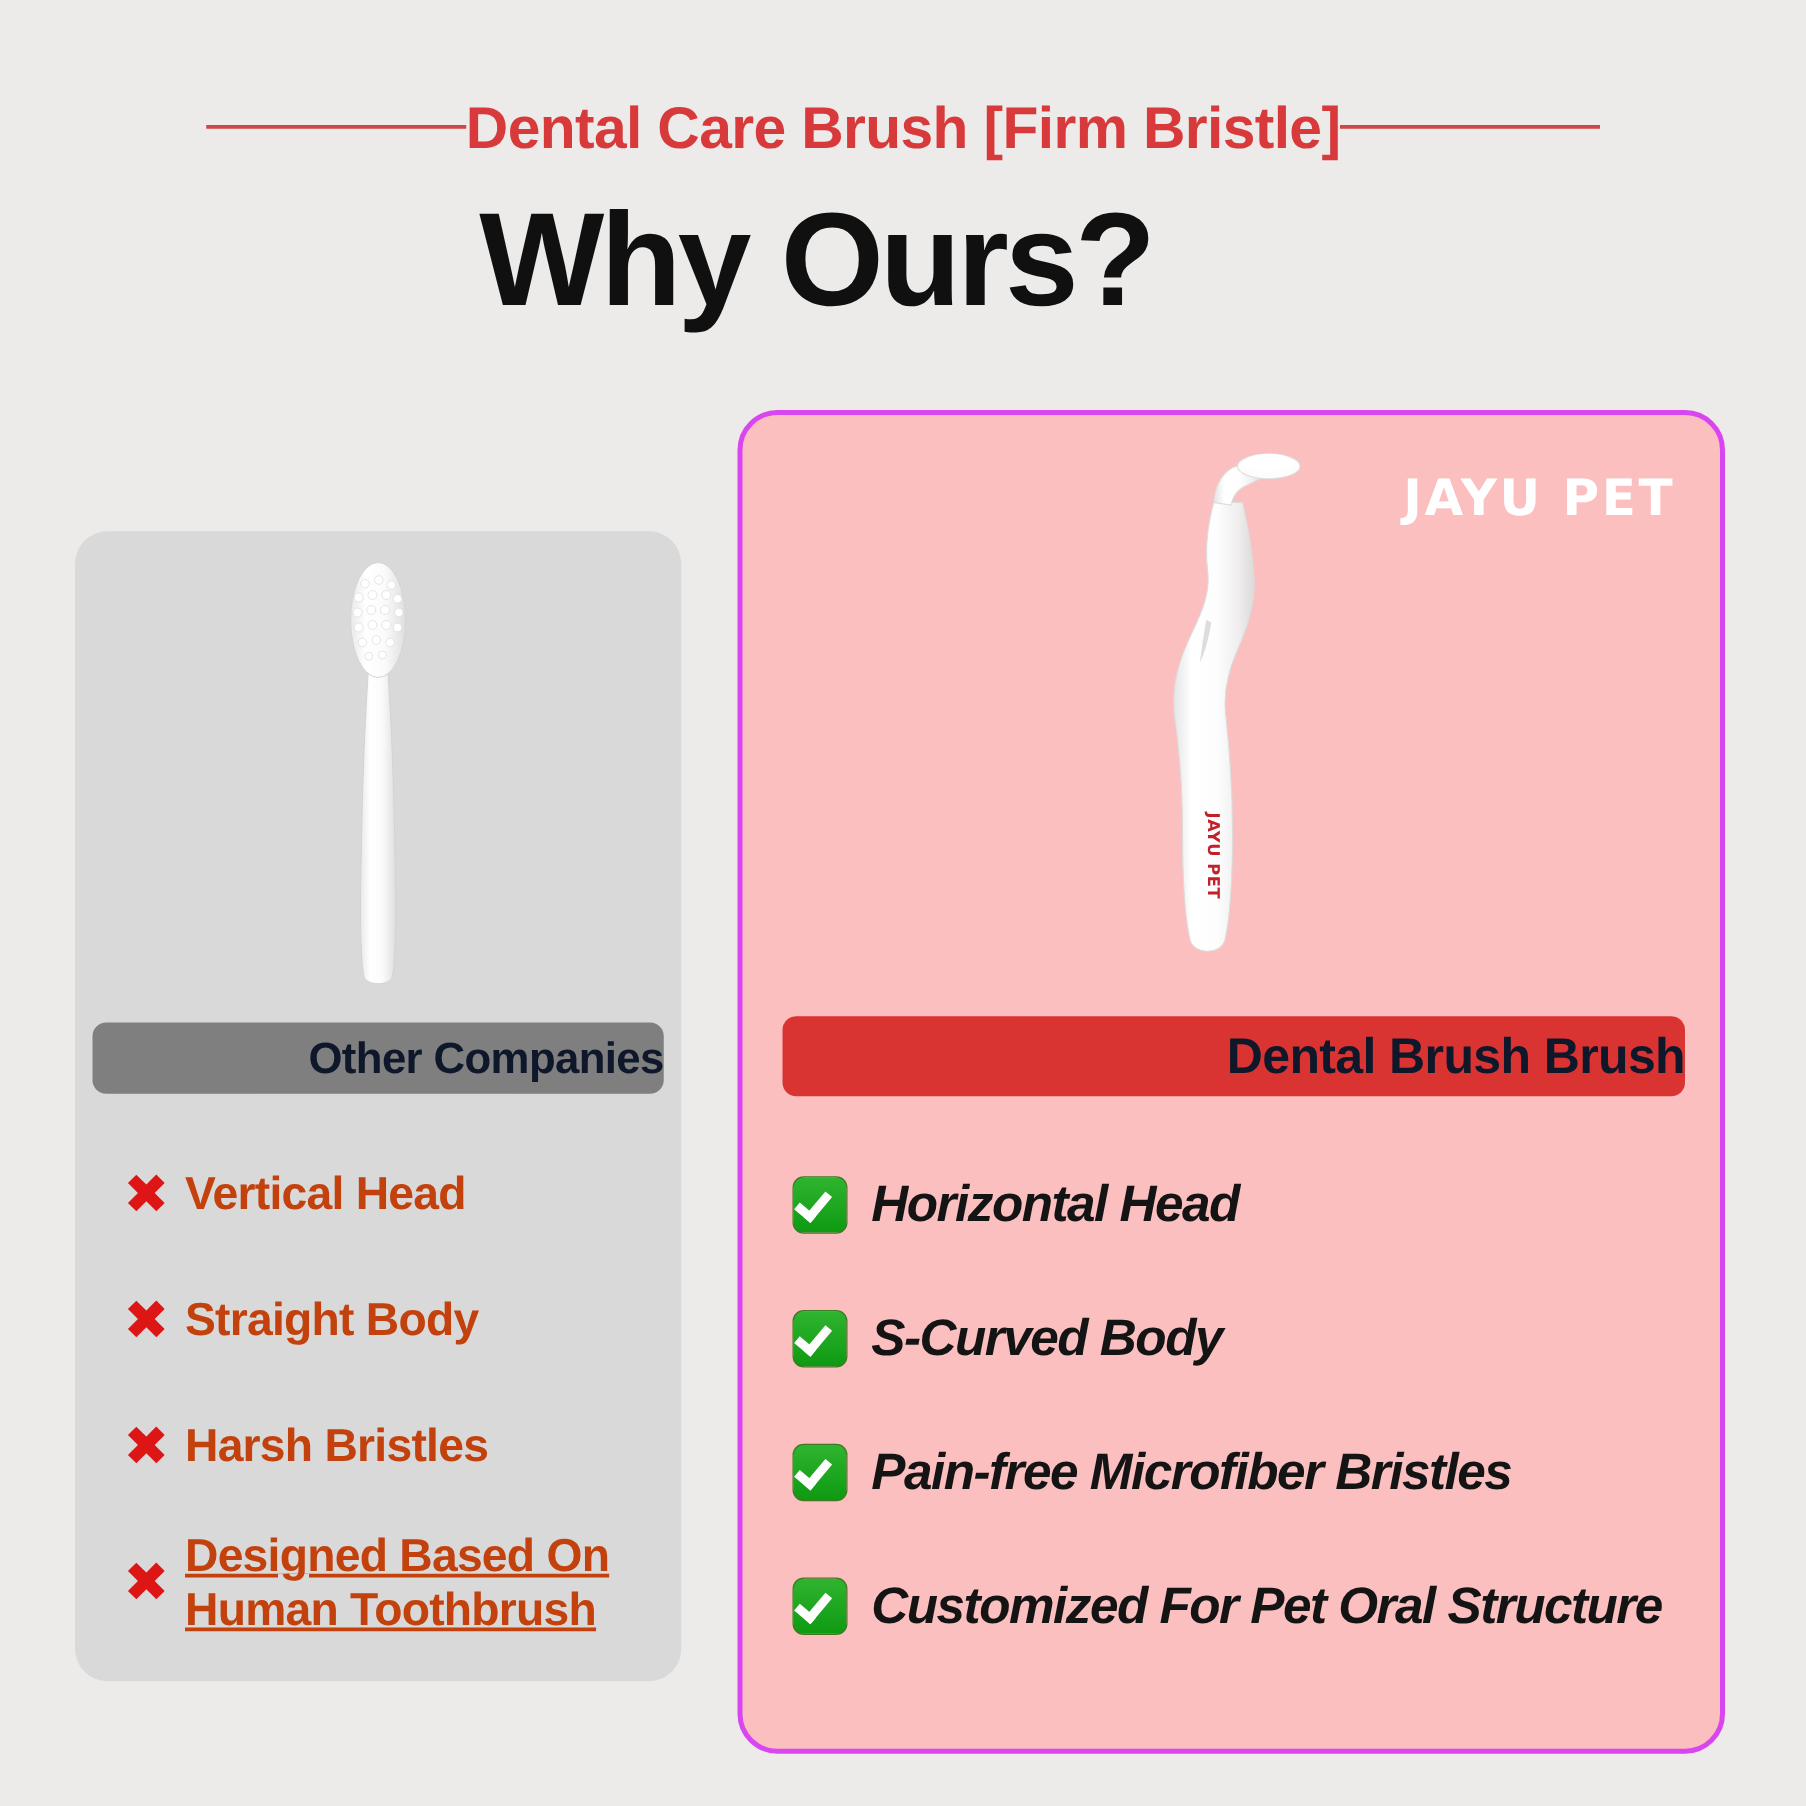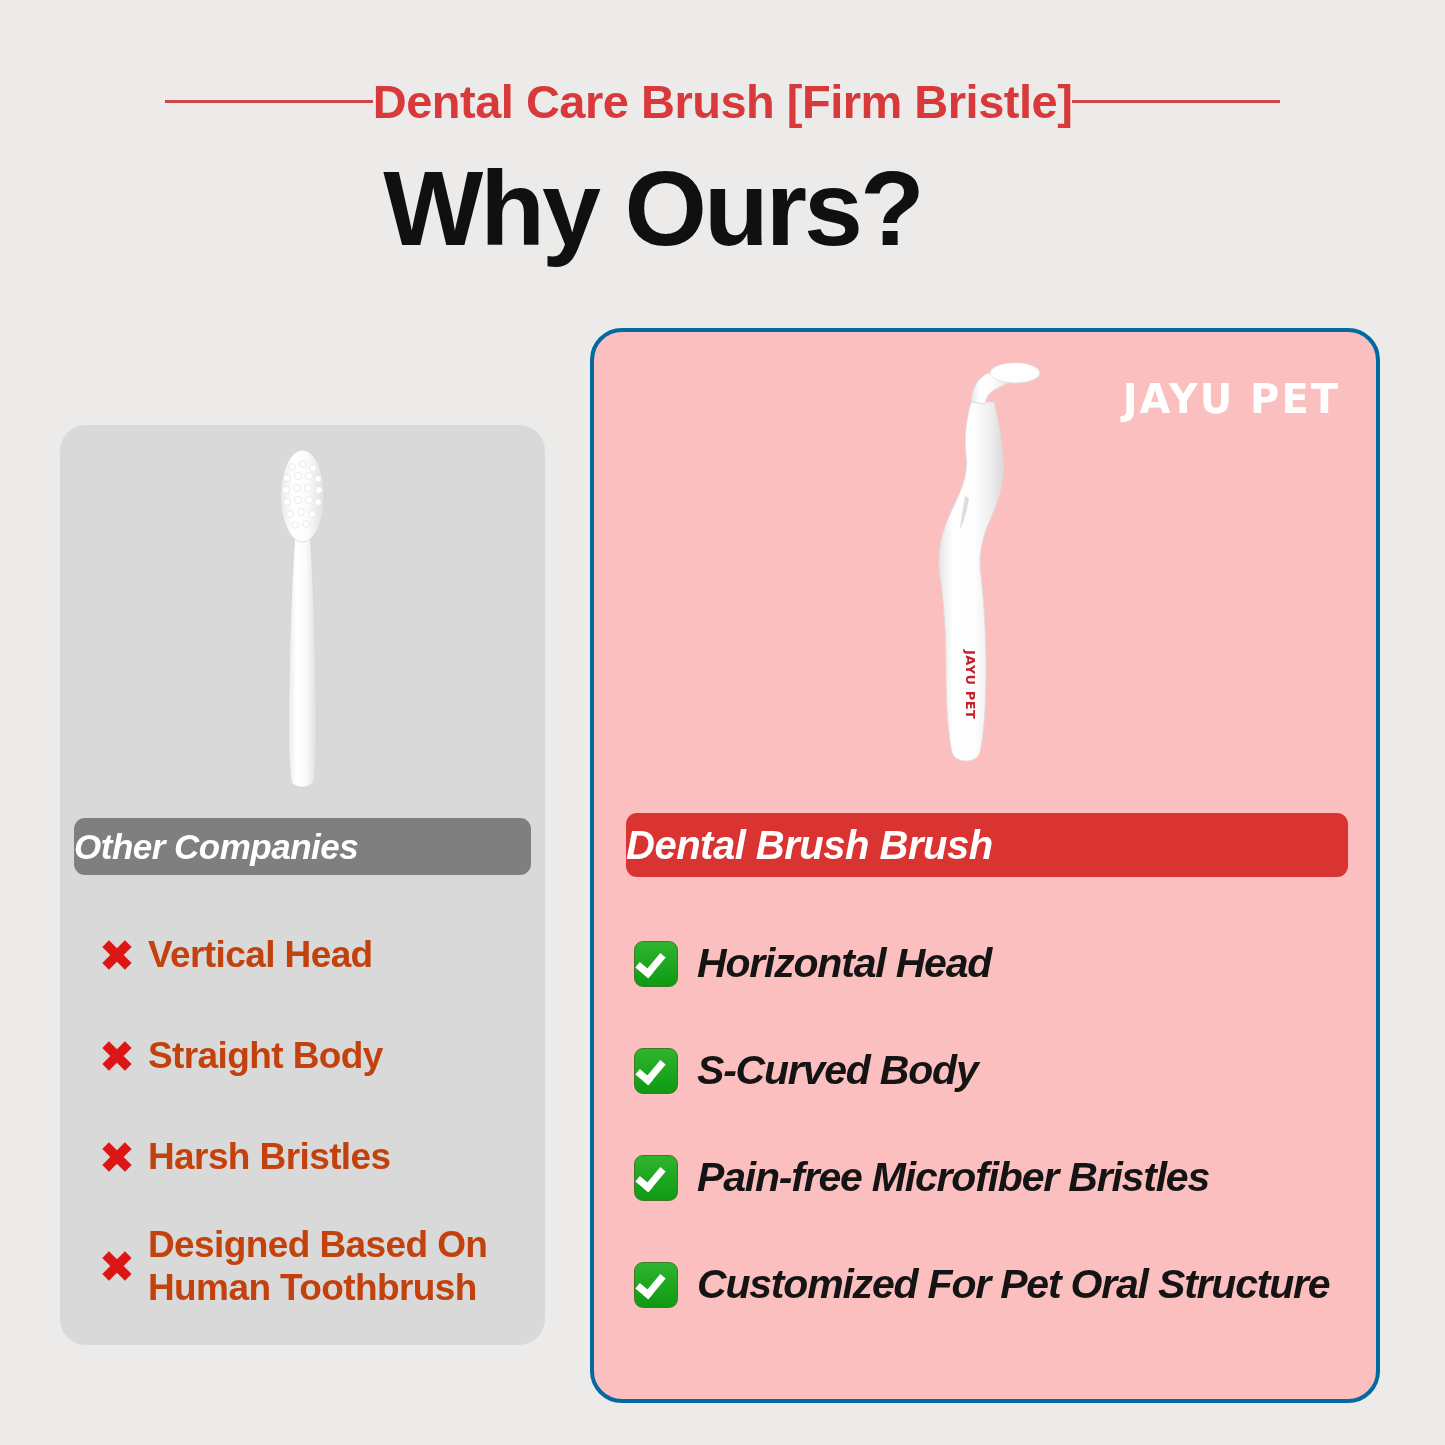--- a/index.html
+++ b/index.html
@@ -62,21 +62,21 @@
     left: 60px; top: 425px;
     width: 485px; height: 920px;
     background: #d9d9d9;
     border-radius: 26px;
   }
   .panel-right {
     position: absolute;
     left: 590px; top: 328px;
     width: 790px; height: 1075px;
     background: #fabfbe;
-    border: 4px solid #0369a1;
+    border: 4px solid #d946ef;
     border-radius: 32px;
     box-sizing: border-box;
   }
 
   
   .brand-logo {
     position: absolute;
     right: 36px; top: 44px;
     font-size: 40px;
     font-weight: bold;
@@ -96,25 +96,24 @@
     left: 0; top: 28px;
     width: 782px; height: 430px;
   }
 
   
   .bar {
     position: absolute;
     border-radius: 11px;
     display: flex;
     align-items: center;
-    justify-content: flex-start;
-    color: #ffffff;
+    justify-content: flex-end;
+    color: #0f172a;
     font-weight: bold;
     box-sizing: border-box;
-    font-style: italic;
   }
   .bar-gray {
     left: 14px; top: 393px;
     width: 457px; height: 57px;
     background: #7f7f7f;
     font-size: 35px;
     letter-spacing: -0.5px;
   }
   .bar-red {
     left: 32px; top: 481px;
@@ -272,21 +271,21 @@
       <span class="label-x">Straight Body</span>
     </div>
 
     <div class="row-x">
       <span class="icon-x">✖</span>
       <span class="label-x">Harsh Bristles</span>
     </div>
 
     <div class="row-x tall">
       <span class="icon-x">✖</span>
-      <span class="label-x" style="max-width:360px;">Designed Based On Human Toothbrush</span>
+      <span class="label-x" style="max-width:360px;text-decoration:underline;">Designed Based On Human Toothbrush</span>
     </div>
 
   </div>
 </div>
 
 <div class="panel-right">
 
   <div class="brand-logo">JAYU PET</div>
 
   <div class="brush-stage-right">

